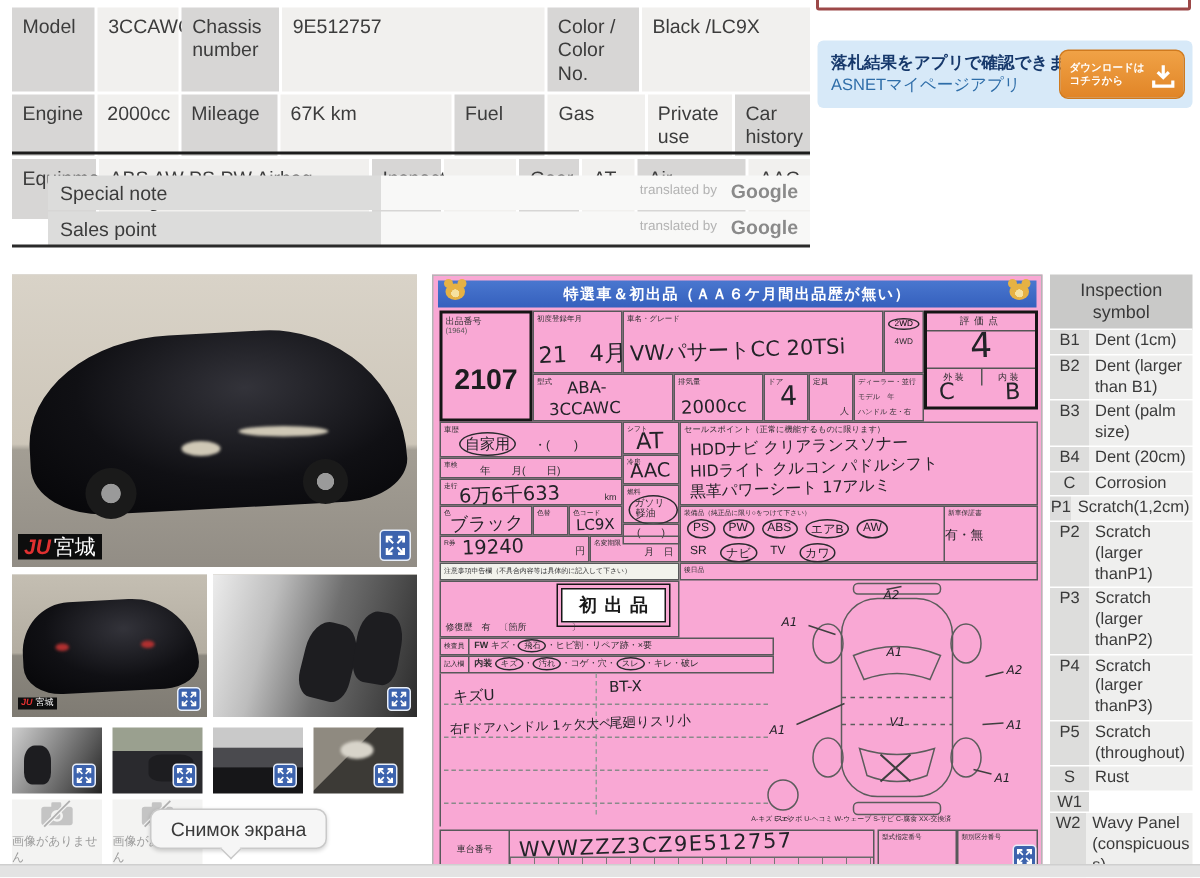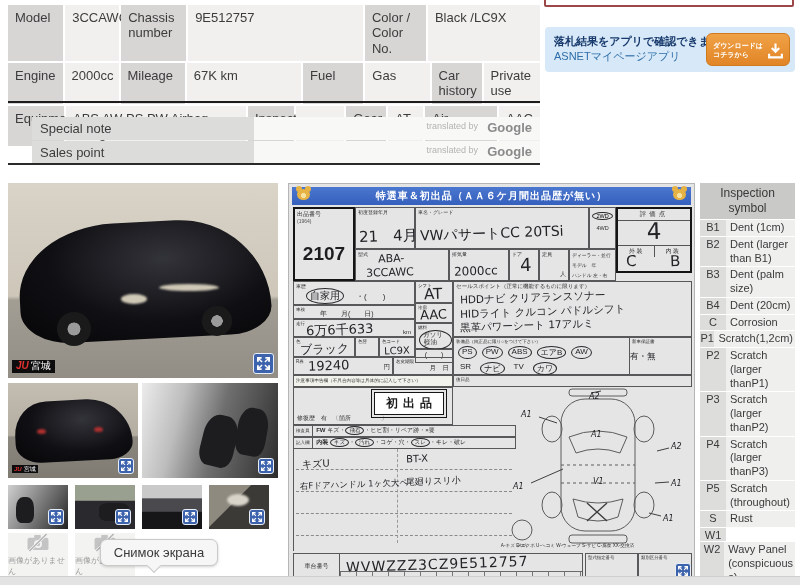--- a/index.html
+++ b/index.html
@@ -34,32 +34,32 @@
 
   
   .photo { position:absolute; overflow:hidden; background:#bdb7ac; }
   .wall { position:absolute; inset:0; background:linear-gradient(180deg,#d9d3c8 0%,#cdc6b9 58%,#a39e94 60%,#928d85 100%); }
   .wall2 { position:absolute; inset:0; background:linear-gradient(180deg,#c4beb2 0%,#b3ada1 55%,#8b877e 57%,#7f7b73 100%); }
   .carblob { position:absolute; background:radial-gradient(ellipse at 58% 32%, #33333a 0%, #101014 55%, #050507 100%); border-radius:46% 44% 20% 24% / 72% 92% 28% 34%; transform:rotate(-3deg); }
   .wheel { position:absolute; background:radial-gradient(circle,#9a9a9a 0 26%, #1a1a1a 28% 100%); border-radius:50%; }
   .glint { position:absolute; background:#cfc8b6; border-radius:50%; filter:blur(1px); }
   .interior-bg { position:absolute; inset:0; background:linear-gradient(105deg,#ececec 0%,#bdbdbd 28%,#6f6f6f 55%,#2c2c2c 100%); }
   .seat { position:absolute; background:#1d1d20; border-radius:40% 40% 30% 30%; }
-  .wm { position:absolute; left:4px; bottom:5px; background:#0d0d0d; color:#fff; padding:1px 4px 2px; font-size:10px; line-height:1; }
+  .wm { position:absolute; left:4px; bottom:5px; background:#0d0d0d; color:#fff; padding:1px 4px 2px; font-size:14px; line-height:1; }
   .wm .ju { color:#e03030; font-weight:bold; font-style:italic; margin-right:2px; }
   .wm.small { font-size:6px; padding:1px 2px; }
   .xicon { position:absolute; right:4px; bottom:4px; width:21px; height:21px; background:#3d63ad; border:1px solid #e8eef8; border-radius:3px; display:flex; align-items:center; justify-content:center; }
   .xicon.s { width:16px; height:16px; }
   .ph-empty { position:absolute; background:#f3f3f2; display:flex; flex-direction:column; align-items:center; justify-content:center; gap:3px; }
   .ph-empty .txt { font-size:8px; color:#9b9b9b; }
   .tooltip { position:absolute; left:100px; top:539px; width:118px; height:27px; background:#f6f6f6; border:1px solid #c9c9c9; border-radius:7px; box-shadow:0 1px 3px rgba(0,0,0,.18); z-index:5; font-size:13px; color:#3a3a3a; display:flex; align-items:center; justify-content:center; }
   .tooltip .caret { position:absolute; left:48px; bottom:-6px; width:10px; height:10px; background:#f6f6f6; border-right:1px solid #c9c9c9; border-bottom:1px solid #c9c9c9; transform:rotate(45deg); }
 
   
-  .sheet { position:absolute; left:288px; top:183px; width:407px; height:400px; background:#e5e5e5; border:1px solid #b5b5b5; }
+  .sheet { position:absolute; left:288px; top:183px; width:407px; height:400px; background:#f9a8d4; border:1px solid #b5b5b5; }
   .sheet-head { position:absolute; left:3px; right:3px; top:3px; height:18px; background:linear-gradient(#4a77cf,#3560bd); color:#fff; font-size:10px; font-weight:bold; letter-spacing:1px; display:flex; align-items:center; justify-content:center; }
   .bear { position:absolute; top:5px; width:13px; height:11px; border-radius:50%; background:radial-gradient(circle at 50% 60%, #f6e2a0 0 28%, #e6b244 30% 100%); }
   .bear::before,.bear::after { content:""; position:absolute; top:-3px; width:6px; height:6px; border-radius:50%; background:#e6b244; }
   .bear::before{ left:-1px; } .bear::after{ right:-1px; }
   .form { position:absolute; left:4px; top:23px; width:399px; height:373px; font-family:"Liberation Sans",sans-serif; }
   .fc { position:absolute; border:1px solid #58585a; }
   .fc.bold { border:2px solid #151515; }
   .flab { position:absolute; top:1px; left:2px; font-size:6px; color:#2e2e30; white-space:nowrap; transform-origin:left top; }
   .t5 { font-size:5px; } .t45 { font-size:4.5px; }
   .hw { font-family:"DejaVu Sans",sans-serif; color:#232328; white-space:nowrap; transform:rotate(-2deg); }
@@ -90,22 +90,22 @@
       <div class="scell lab" style="width:62px">Color / Color No.</div>
       <div class="scell val" style="width:114px">Black /LC9X</div>
     </div>
     <div class="srow">
       <div class="scell lab" style="width:56px">Engine</div>
       <div class="scell val" style="width:54px">2000cc</div>
       <div class="scell lab" style="width:66px">Mileage</div>
       <div class="scell val" style="width:118px">67K km</div>
       <div class="scell lab" style="width:62px">Fuel</div>
       <div class="scell val" style="width:66px">Gas</div>
+      <div class="scell val" style="width:58px">Private use</div>
       <div class="scell lab" style="width:50px">Car history</div>
-      <div class="scell val" style="width:58px">Private use</div>
     </div>
     <div class="srow">
       <div class="scell lab" style="width:56px">Equipment</div>
       <div class="scell val" style="width:188px">ABS AW PS PW Airbag Navigation Leather Sheet</div>
       <div class="scell lab" style="width:46px">Inspection</div>
       <div class="scell val" style="width:50px"></div>
       <div class="scell lab" style="width:40px">Gear</div>
       <div class="scell val" style="width:36px">AT</div>
       <div class="scell lab" style="width:72px">Air conditioner</div>
       <div class="scell val" style="width:42px">AAC</div>

